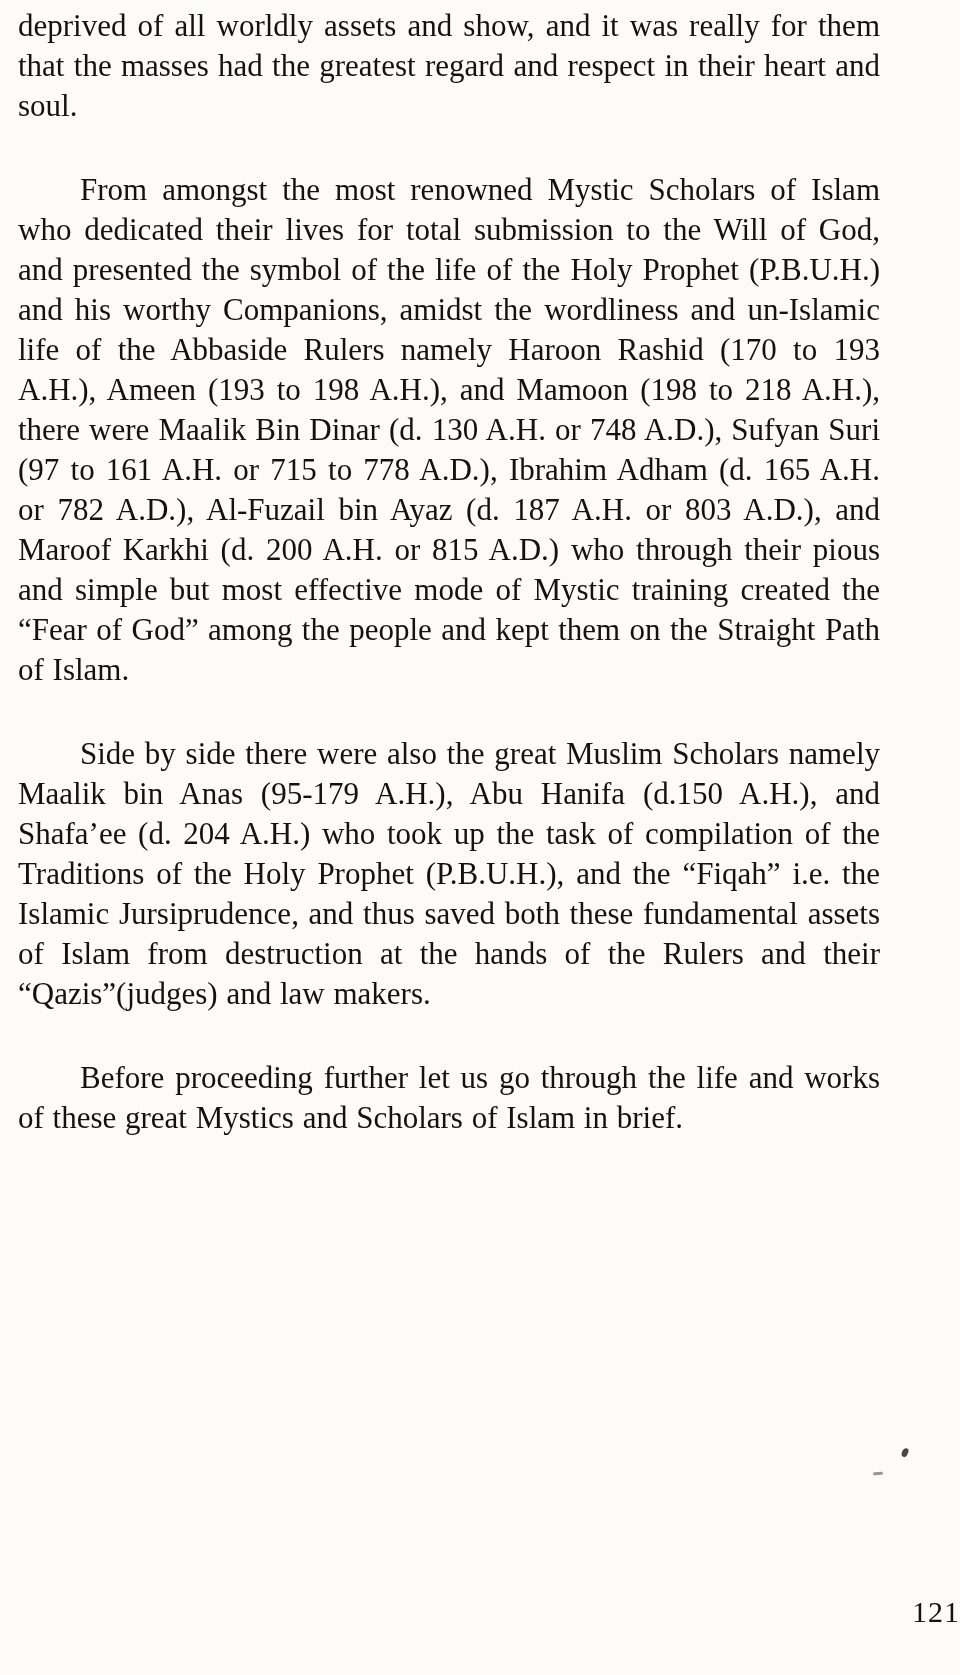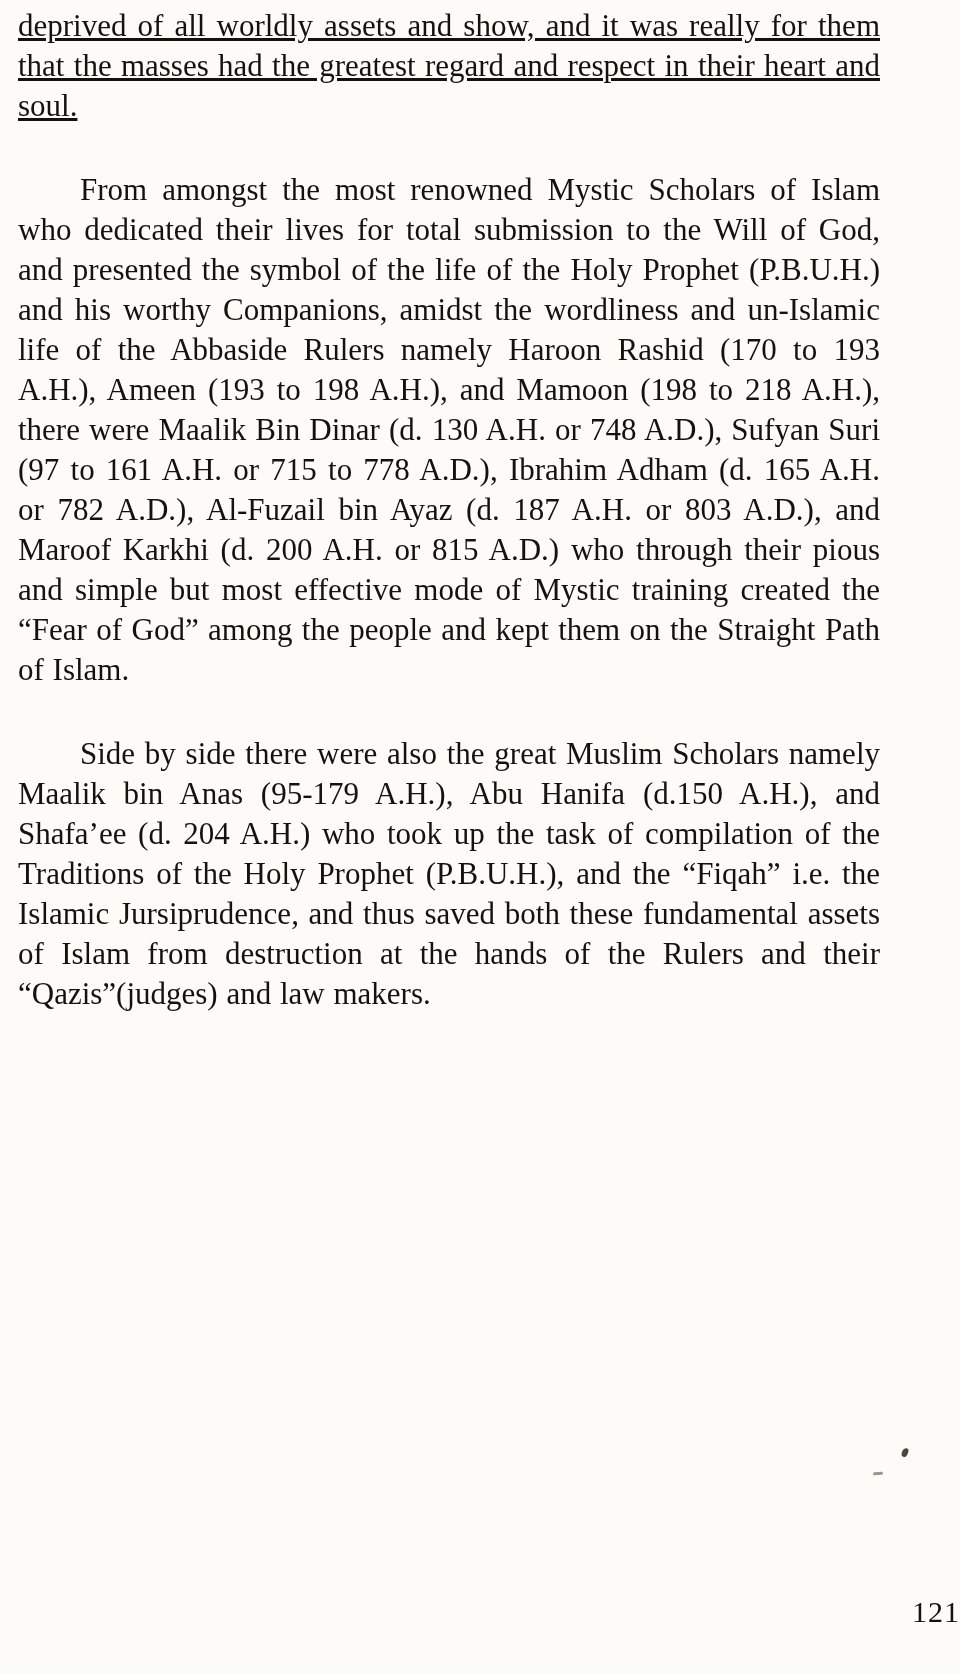--- a/index.html
+++ b/index.html
@@ -28,21 +28,20 @@
     line-height: 40px;
     text-align: justify;
     word-spacing: 1px;
   }
   p.para {
     margin: 0 0 44px 0;
     text-indent: 62px;
   }
   p.para.no-indent {
     text-indent: 0;
-    text-decoration: underline;
   }
   .page-number {
     position: absolute;
     bottom: 46px;
     left: 0;
     right: 0;
     text-align: right;
     font-size: 30px;
     letter-spacing: 1px;
   }
@@ -71,20 +70,21 @@
 </style>
 </head>
 <body>
 
 <div class="page">
 
   <div class="text-block">
     <p class="para no-indent">deprived of all worldly assets and show, and it was really for them that the masses had the greatest regard and respect in their heart and soul.</p>
     <p class="para">From amongst the most renowned Mystic Scholars of Islam who dedicated their lives for total submission to the Will of God, and presented the symbol of the life of the Holy Prophet (P.B.U.H.) and his worthy Companions, amidst the wordliness and un-Islamic life of the Abbaside Rulers namely Haroon Rashid (170 to 193 A.H.), Ameen (193 to 198 A.H.), and Mamoon (198 to 218 A.H.), there were Maalik Bin Dinar (d. 130 A.H. or 748 A.D.), Sufyan Suri (97 to 161 A.H. or 715 to 778 A.D.), Ibrahim Adham (d. 165 A.H. or 782 A.D.), Al-Fuzail bin Ayaz (d. 187 A.H. or 803 A.D.), and Maroof Karkhi (d. 200 A.H. or 815 A.D.) who through their pious and simple but most effective mode of Mystic training created the “Fear of God” among the people and kept them on the Straight Path of Islam.</p>
     <p class="para">Side by side there were also the great Muslim Scholars namely Maalik bin Anas (95-179 A.H.), Abu Hanifa (d.150 A.H.), and Shafa’ee (d. 204 A.H.) who took up the task of compilation of the Traditions of the Holy Prophet (P.B.U.H.), and the “Fiqah” i.e. the Islamic Jursiprudence, and thus saved both these fundamental assets of Islam from destruction at the hands of the Rulers and their “Qazis”(judges) and law makers.</p>
+    <p class="para">Before proceeding further let us go through the life and works of these great Mystics and Scholars of Islam in brief.</p>
   </div>
 
   <span class="scan-artifact a1"></span>
   <span class="scan-artifact a2"></span>
 
   <div class="page-number">121</div>
 
 </div>
 
 </body></html>

